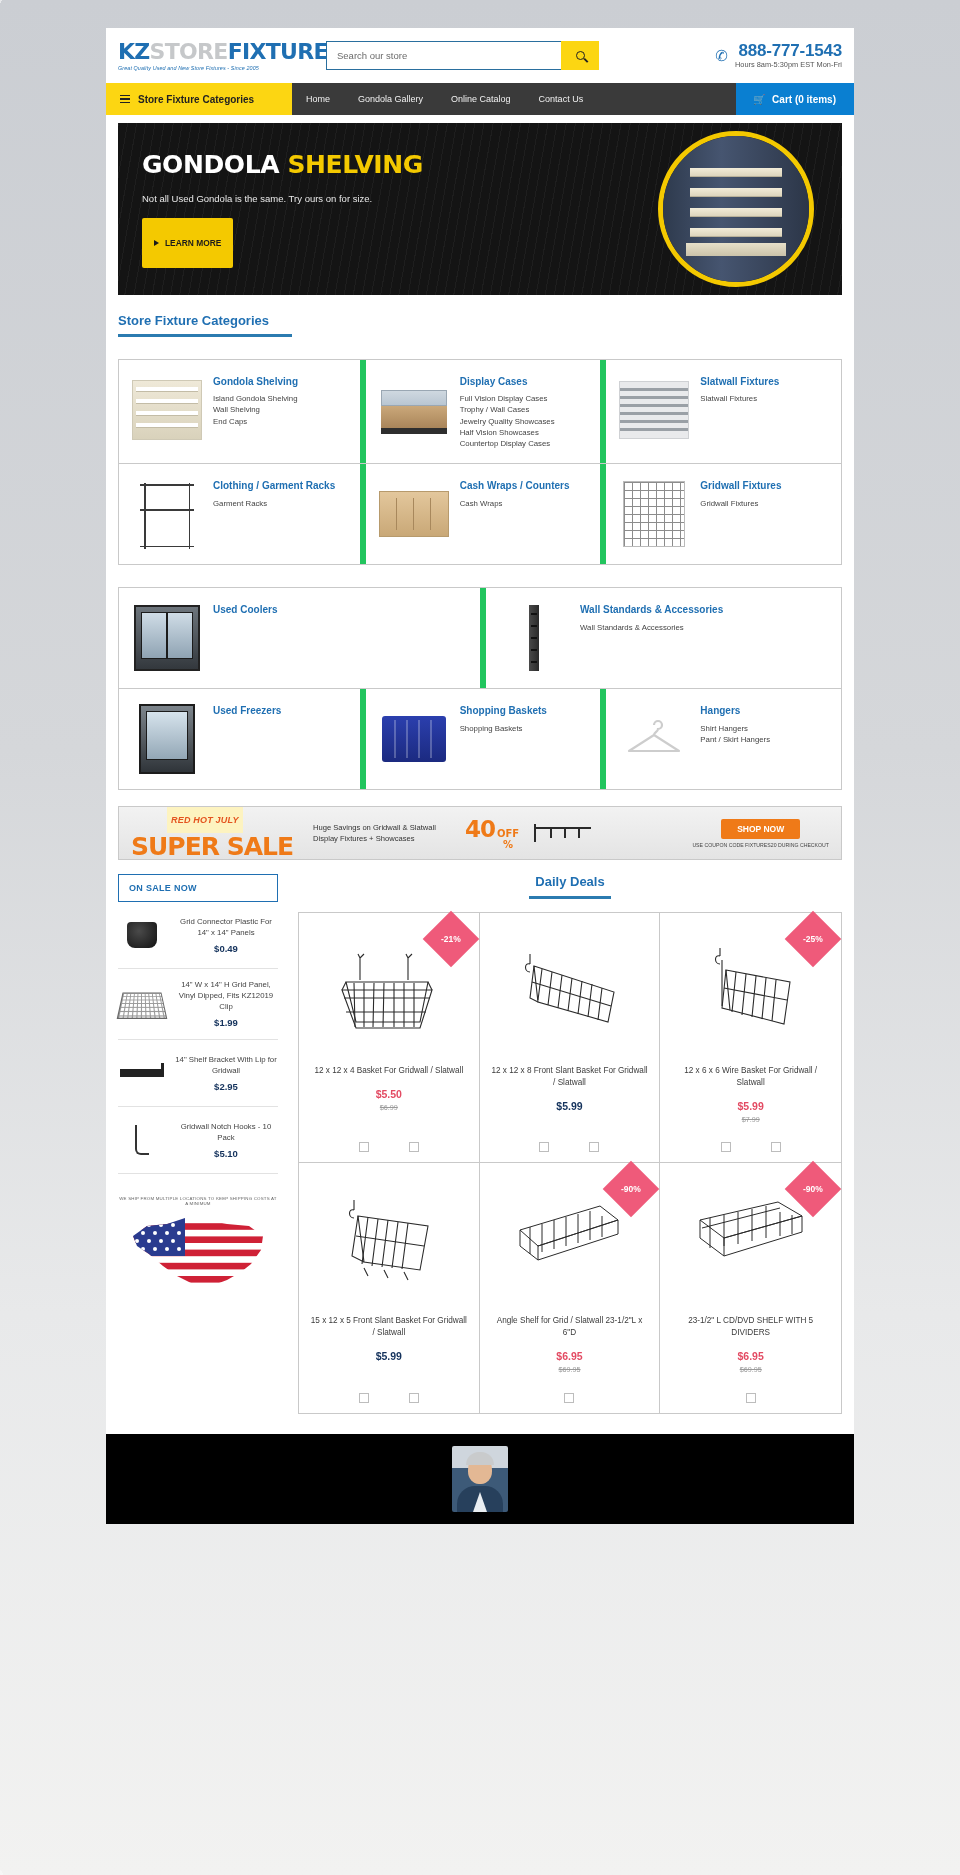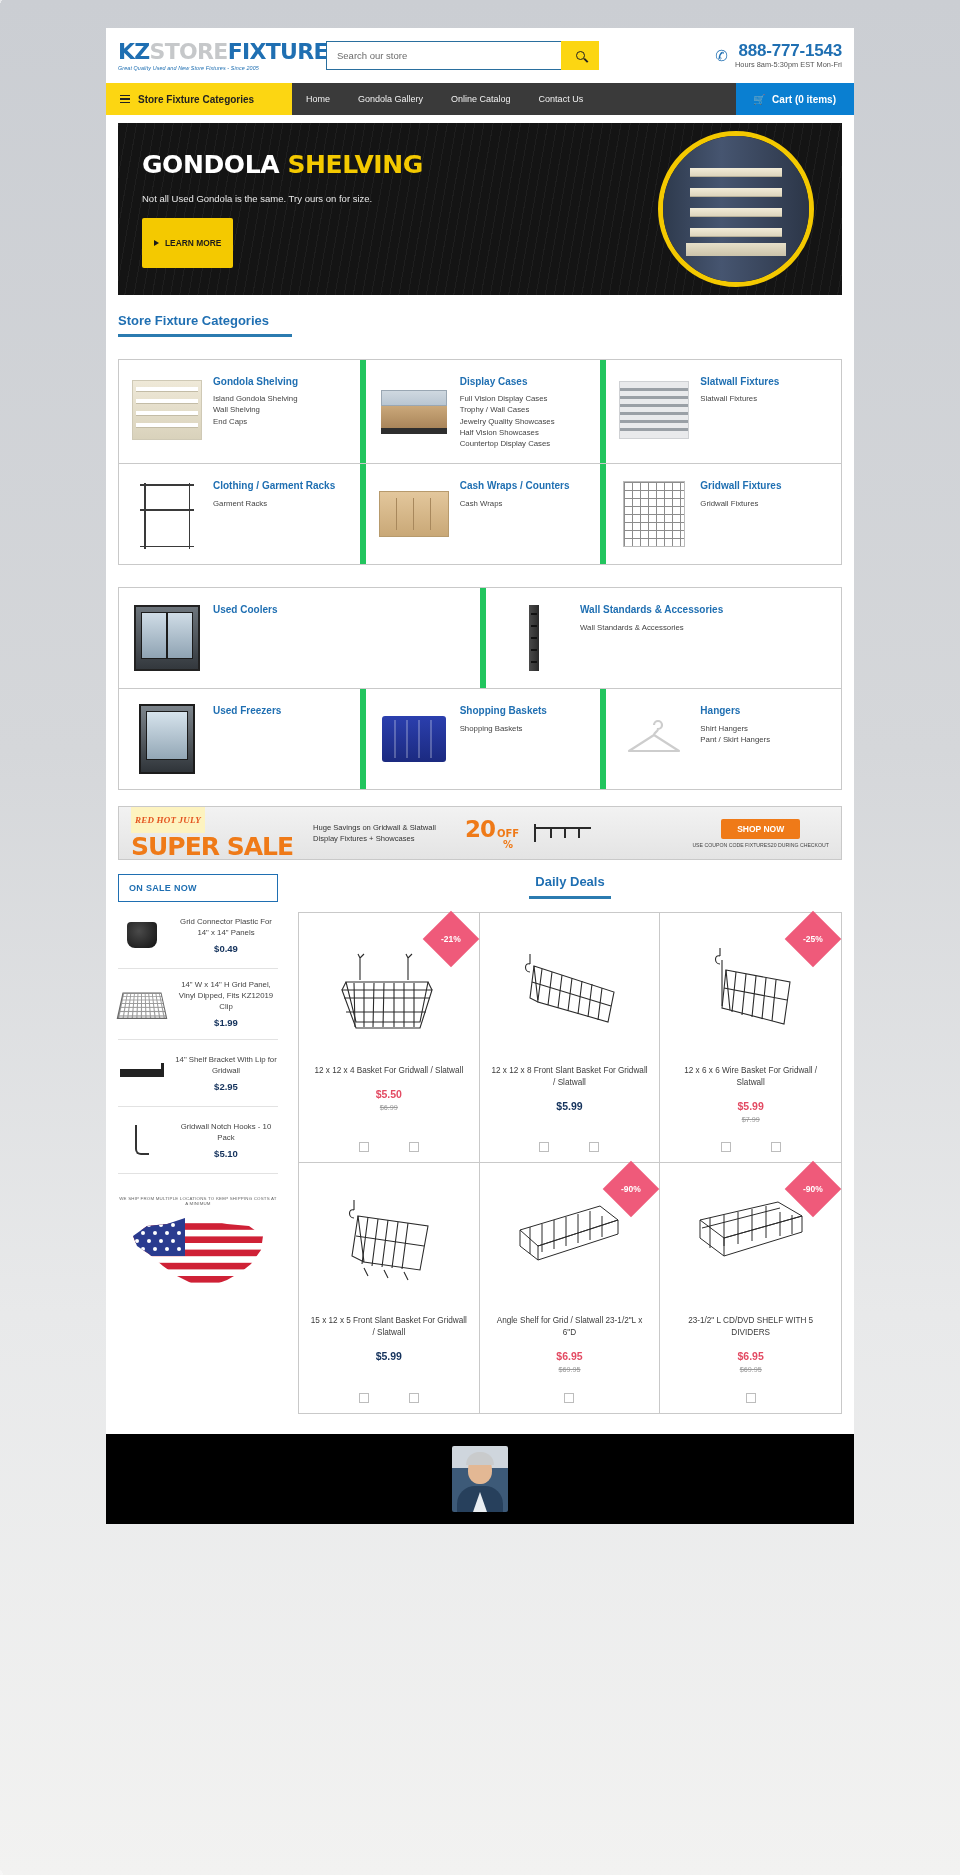--- a/index.html
+++ b/index.html
@@ -255,21 +255,22 @@
   .sale-strip {
     margin: 16px 12px 0; height: 54px; border: 1px solid #c9c9c9;
     background: linear-gradient(180deg,#f2f2f2,#e4e4e4);
     display: flex; align-items: center; padding: 0 12px; gap: 12px; overflow: hidden;
     cursor: pointer;
   }
   .ss-left { width: 170px; }
   .ss-rhj {
     display: inline-block; background: #fdf3c0; color: #e4541f; font-style: italic;
     font-weight: bold; font-size: 9px; padding: 8px 4px; letter-spacing: .2px;
-    font-family: Liberation Serif, serif;
+    font-family: Liberation Sans, sans-serif;
+    margin-left: 36px;
   }
   .ss-super {
     font-size: 25px; font-weight: bold; color: #ef7a18; line-height: 1;
     letter-spacing: -1px; margin-top: 1px; font-family: "DejaVu Sans", sans-serif;
   }
   .ss-mid { font-size: 7.6px; color: #333; line-height: 1.5; width: 140px; }
   .ss-pct { display: flex; align-items: baseline; color: #ef7a18; font-weight: bold; font-family:"DejaVu Sans",sans-serif; }
   .ss-pct .n { font-size: 23px; letter-spacing: -1px; }
   .ss-pct .o { font-size: 10px; margin-left: 2px; line-height: 1.1; text-align: center; }
   .ss-hook { width: 70px; height: 26px; position: relative; }
@@ -617,21 +618,21 @@
       </div>
     </div>
 
     <div class="sale-strip">
       <div class="ss-left">
         <span class="ss-rhj">RED HOT JULY</span>
         <div class="ss-super">SUPER SALE</div>
       </div>
       <div class="ss-mid">Huge Savings on Gridwall &amp; Slatwall Display Fixtures + Showcases</div>
       <div class="ss-pct">
-        <span class="n">20</span>
+        <span class="n">40</span>
         <span class="o">
           <span>OFF</span><br>
           <span>%</span>
         </span>
       </div>
       <div class="ss-hook">
         <svg width="70" height="26" viewBox="0 0 70 26">
           <path d="M4 4 L4 22 M4 8 L60 8 M20 8 L20 18 M34 8 L34 18 M48 8 L48 18" stroke="#2a2a2a" stroke-width="2" fill="none"></path>
         </svg>
       </div>

